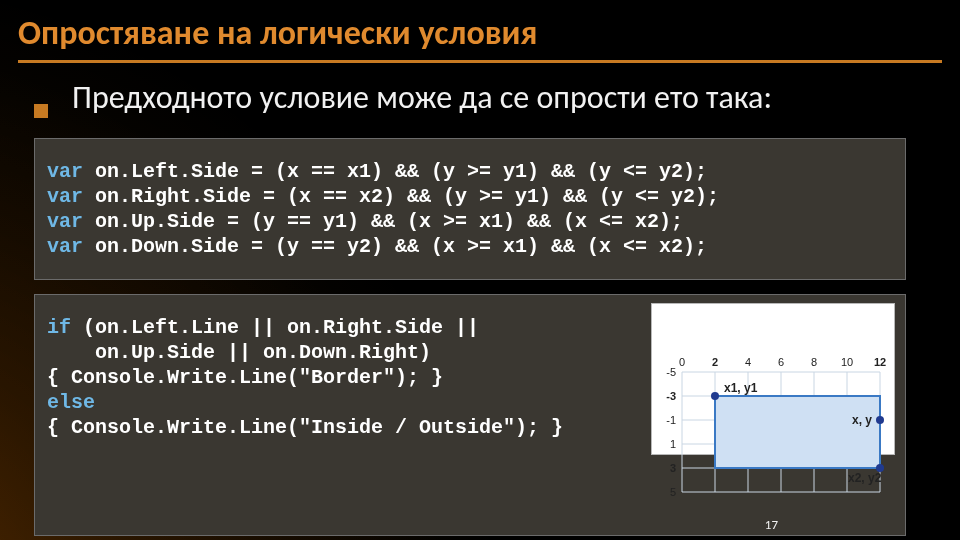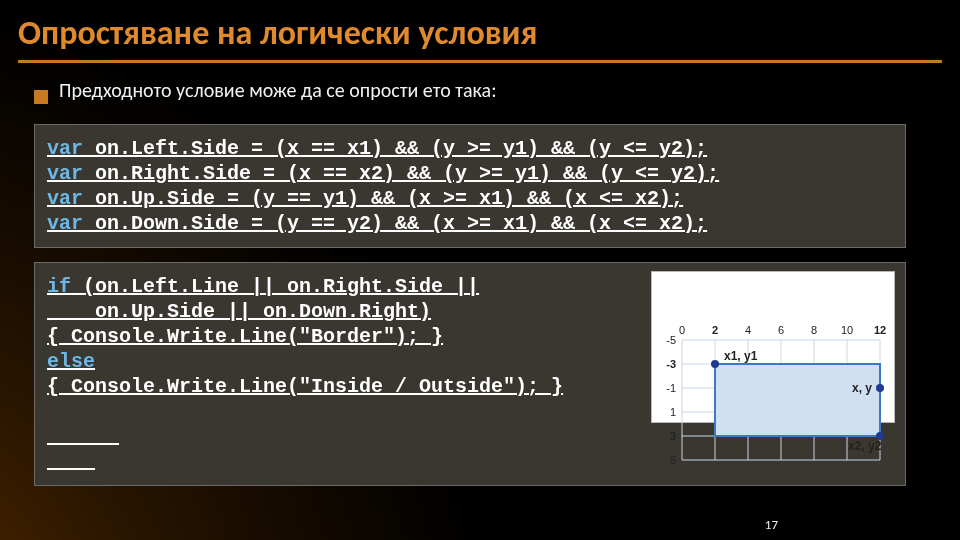--- a/index.html
+++ b/index.html
@@ -38,47 +38,46 @@
     background: #c77a22;
   }
   .body {
     position: absolute;
     left: 34px;
     top: 78px;
     width: 900px;
   }
   .bullet-line {
     display: flex;
-    align-items: flex-start;
-    gap: 11px;
+    align-items: flex-end;
+    gap: 24px;
     color: #f1f1f1;
-    font-size: 20px;
+    font-size: 32px;
     line-height: 1.25;
   }
   .bullet-square {
     width: 14px;
     height: 14px;
     background: #c77a22;
     margin-top: 12px;
     flex-shrink: 0;
   }
   .codebox {
     margin-top: 20px;
     width: 872px;
     background: #3a3731;
     border: 1px solid #6b6b6b;
-    padding: 11px 12px;
+    padding: 20px 12px;
     font-family: Consolas, "Courier New", monospace;
     font-size: 20px;
     line-height: 1.25;
     color: #fff;
     font-weight: 700;
     white-space: pre;
     box-sizing: border-box;
-    text-decoration: underline;
   }
   .codebox.second {
     margin-top: 14px;
     position: relative;
   }
   .kw { color: #6fb8e6; }
   .diagram {
     position: absolute;
     right: 10px;
     top: 8px;

